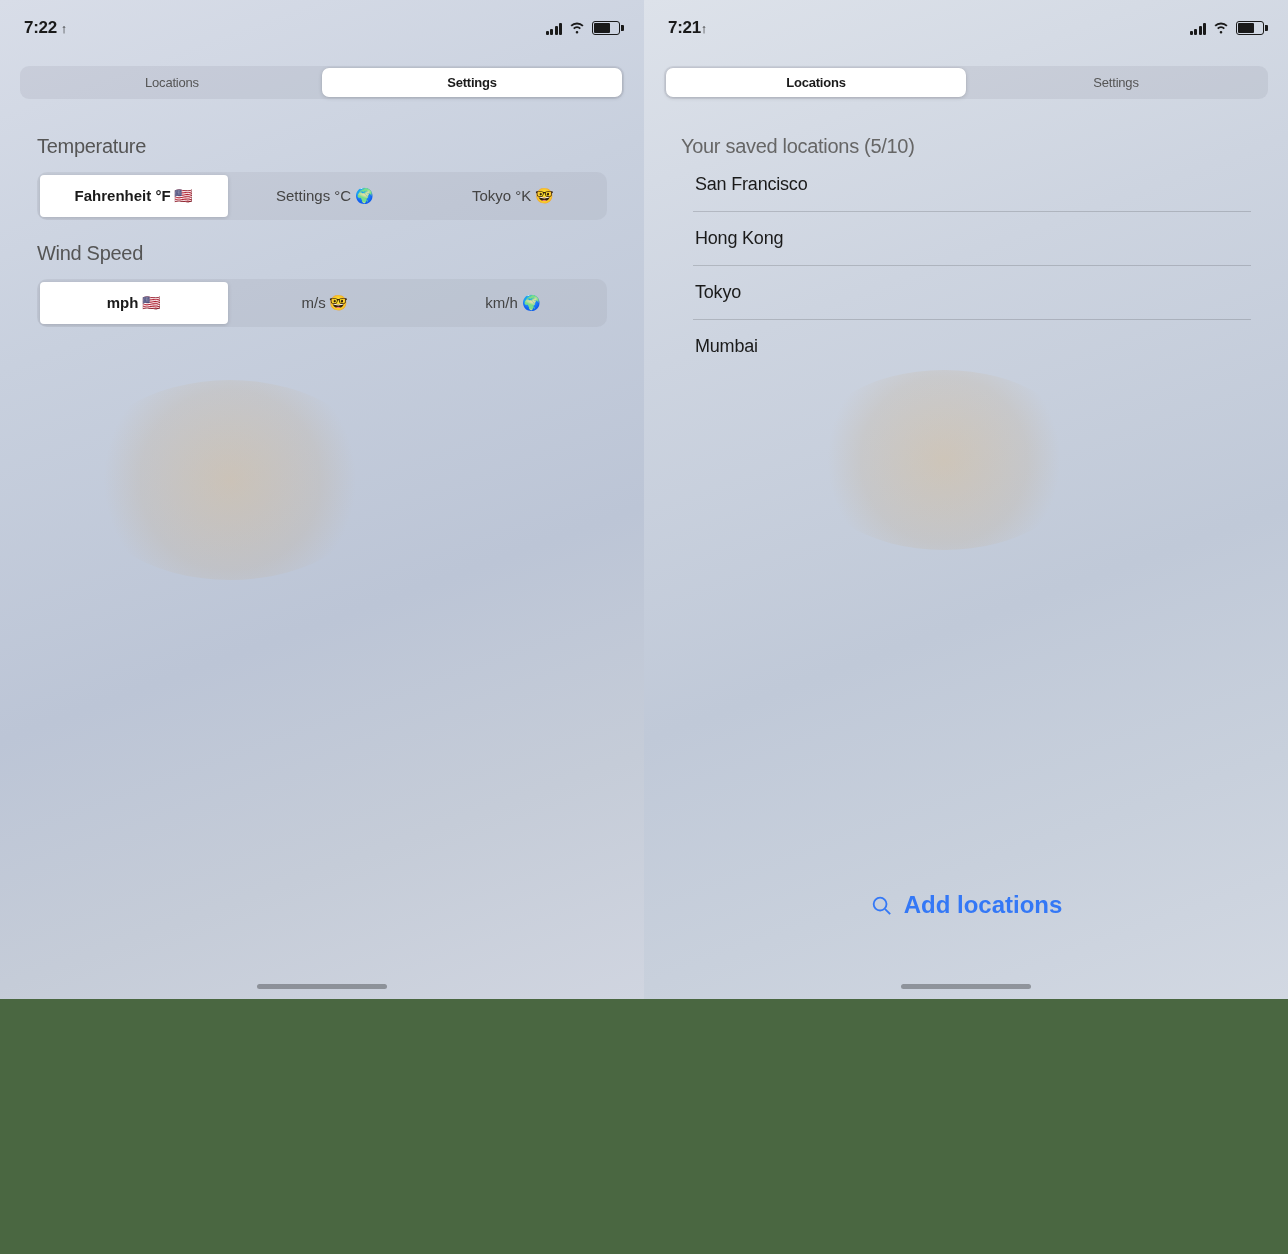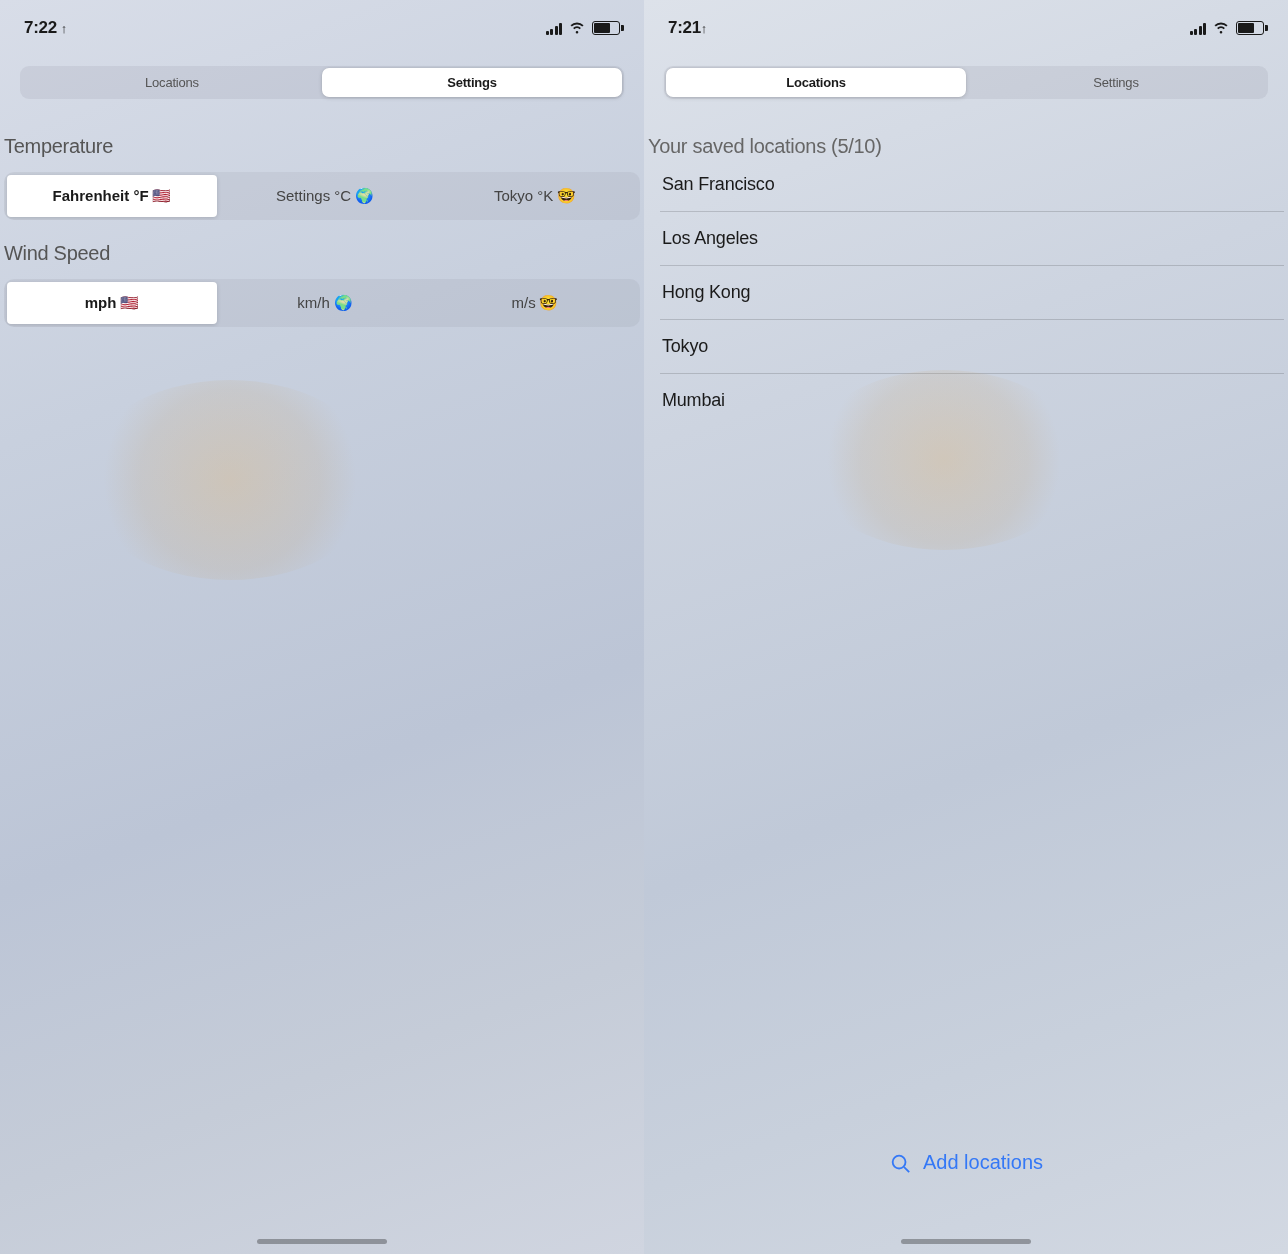--- a/index.html
+++ b/index.html
@@ -8,21 +8,21 @@
       width: 1288px;
       height: 1254px;
       display: flex;
       background: #4a6741;
       font-family: -apple-system, 'SF Pro Display', 'Helvetica Neue', sans-serif;
       overflow: hidden;
     }
 
     .phone-panel {
       width: 644px;
-      height: 1254px;
+      height: 999px;
       position: relative;
       overflow: hidden;
     }
 
     .phone-left {
       background: linear-gradient(160deg, #d8dde8 0%, #c8d0de 30%, #bcc5d6 60%, #c5ccd8 80%, #d0d5e0 100%);
     }
 
     .phone-right {
       background: linear-gradient(160deg, #dde2ea 0%, #cdd4e0 30%, #c0c9d8 60%, #c8d0dc 80%, #d2d8e2 100%);
@@ -144,21 +144,21 @@
 
     .segment-btn.active {
       background: white;
       color: #1a1a1a;
       font-weight: 600;
       box-shadow: 0 1px 4px rgba(0,0,0,0.15), 0 0 0 0.5px rgba(0,0,0,0.04);
     }
 
     
     .content {
-      padding: 10px 4px;
+      padding: 10px 37px;
     }
 
     
     .section-label {
       font-size: 20px;
       font-weight: 400;
       color: #555;
       margin-bottom: 14px;
       margin-top: 10px;
       letter-spacing: -0.3px;
@@ -232,22 +232,22 @@
       align-items: center;
     }
 
     .add-locations-btn {
       display: flex;
       align-items: center;
       gap: 12px;
       background: transparent;
       border: none;
       color: #3478f6;
-      font-size: 20px;
-      font-weight: 400;
+      font-size: 24px;
+      font-weight: 700;
       cursor: pointer;
     }
 
     .search-icon-svg {
       width: 22px;
       height: 22px;
       fill: none;
       stroke: #3478f6;
       stroke-width: 2;
     }
@@ -303,22 +303,22 @@
     <div class="section-label">Temperature</div>
     <div class="picker-group">
       <button class="picker-option selected">Fahrenheit °F 🇺🇸</button>
       <button class="picker-option">Settings °C 🌍</button>
       <button class="picker-option">Tokyo °K 🤓</button>
     </div>
 
     <div class="section-label">Wind Speed</div>
     <div class="picker-group">
       <button class="picker-option selected">mph 🇺🇸</button>
+      <button class="picker-option">m/s 🤓</button>
       <button class="picker-option">km/h 🌍</button>
-      <button class="picker-option">m/s 🤓</button>
     </div>
   </div>
 
   <div class="home-indicator"></div>
 </div>
 
 <div class="phone-panel phone-right">
   <div class="blob blob-right"></div>
 
   <div class="status-bar">
@@ -347,21 +347,20 @@
   <div class="segment-control">
     <button class="segment-btn active">Locations</button>
     <button class="segment-btn">Settings</button>
   </div>
 
   <div class="content">
     <div class="saved-locations-title">Your saved locations (5/10)</div>
 
     <div class="location-list">
       <div class="location-item">San Francisco</div>
-      <div class="location-item">Los Angeles</div>
       <div class="location-item">Hong Kong</div>
       <div class="location-item">Tokyo</div>
       <div class="location-item">Mumbai</div>
     </div>
   </div>
 
   <div class="add-locations-area">
     <button class="add-locations-btn">
       <svg class="search-icon-svg" viewBox="0 0 24 24">
         <circle cx="11" cy="11" r="7"></circle>

